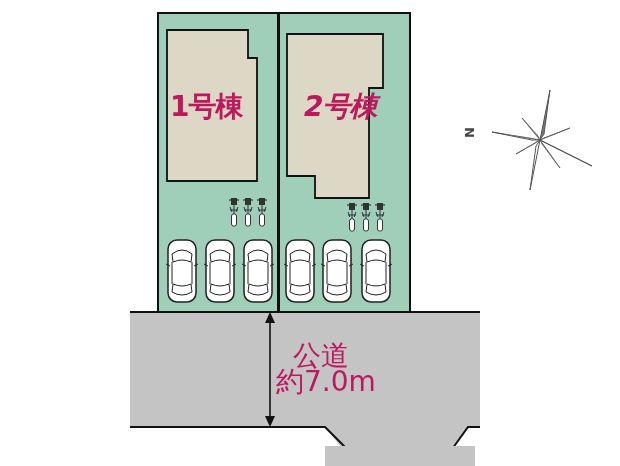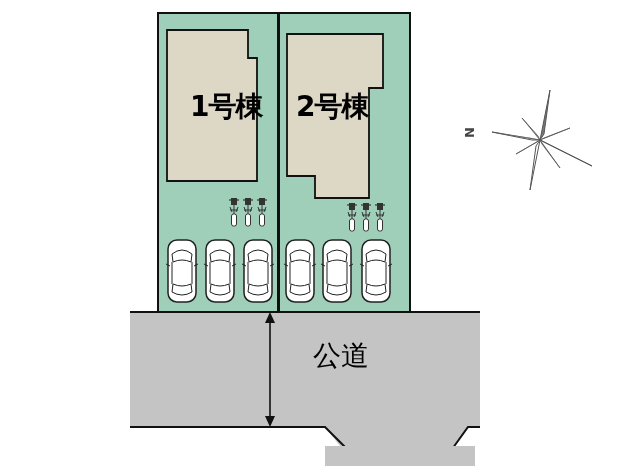--- a/index.html
+++ b/index.html
@@ -1,18 +1,18 @@
 <!DOCTYPE html>
 <html><head>
 <meta charset="utf-8">
 <style>
   html,body{margin:0;padding:0;background:#fff;}
   body{width:620px;height:466px;position:relative;overflow:hidden;font-family:"DejaVu Sans",sans-serif;}
   svg{position:absolute;left:0;top:0;}
-  .label{position:absolute;color:#000000;font-family:"DejaVu Sans",sans-serif;white-space:nowrap;margin-left:20px;}
+  .label{position:absolute;color:#be185d;font-family:"DejaVu Sans",sans-serif;white-space:nowrap;}
   .bldg-label{font-size:28px;font-weight:bold;letter-spacing:-1px;}
   .road-label{font-size:28px;text-align:center;line-height:26px;}
   .north{position:absolute;font-size:13px;font-weight:bold;color:#444;transform:rotate(-90deg);}
 </style>
 </head>
 <body>
 
 <svg width="620" height="466" viewBox="0 0 620 466">
   <defs>
     <g id="car">
@@ -87,19 +87,20 @@
     <polygon points="0,0 10,-50 4,-6" fill="#777" stroke="#555" stroke-width="1"></polygon>
     <polygon points="0,0 -10,50 -4,6" fill="#fff" stroke="#555" stroke-width="1"></polygon>
     <polygon points="0,0 -18,-22 -2,-4" fill="#999" stroke="#555" stroke-width="0.8"></polygon>
     <polygon points="0,0 30,-12 4,-2" fill="#999" stroke="#555" stroke-width="0.8"></polygon>
     <polygon points="0,0 20,28 2,4" fill="#999" stroke="#555" stroke-width="0.8"></polygon>
     <polygon points="0,0 -24,14 -3,2" fill="#999" stroke="#555" stroke-width="0.8"></polygon>
   </g>
 </svg>
 
 <div class="label bldg-label" style="left:170px;top:88px;">1号棟</div>
-<div class="label bldg-label" style="left:276px;top:88px;">2号棟</div>
+<div class="label bldg-label" style="left:304px;top:88px;font-style:italic;">2号棟</div>
 
 <div class="label road-label" style="left:276px;top:343px;width:90px;">
   <div>公道</div>
+  <div>約7.0m</div>
 </div>
 
 <div class="north" style="left:464px;top:125px;">N</div>
 
 </body></html>

